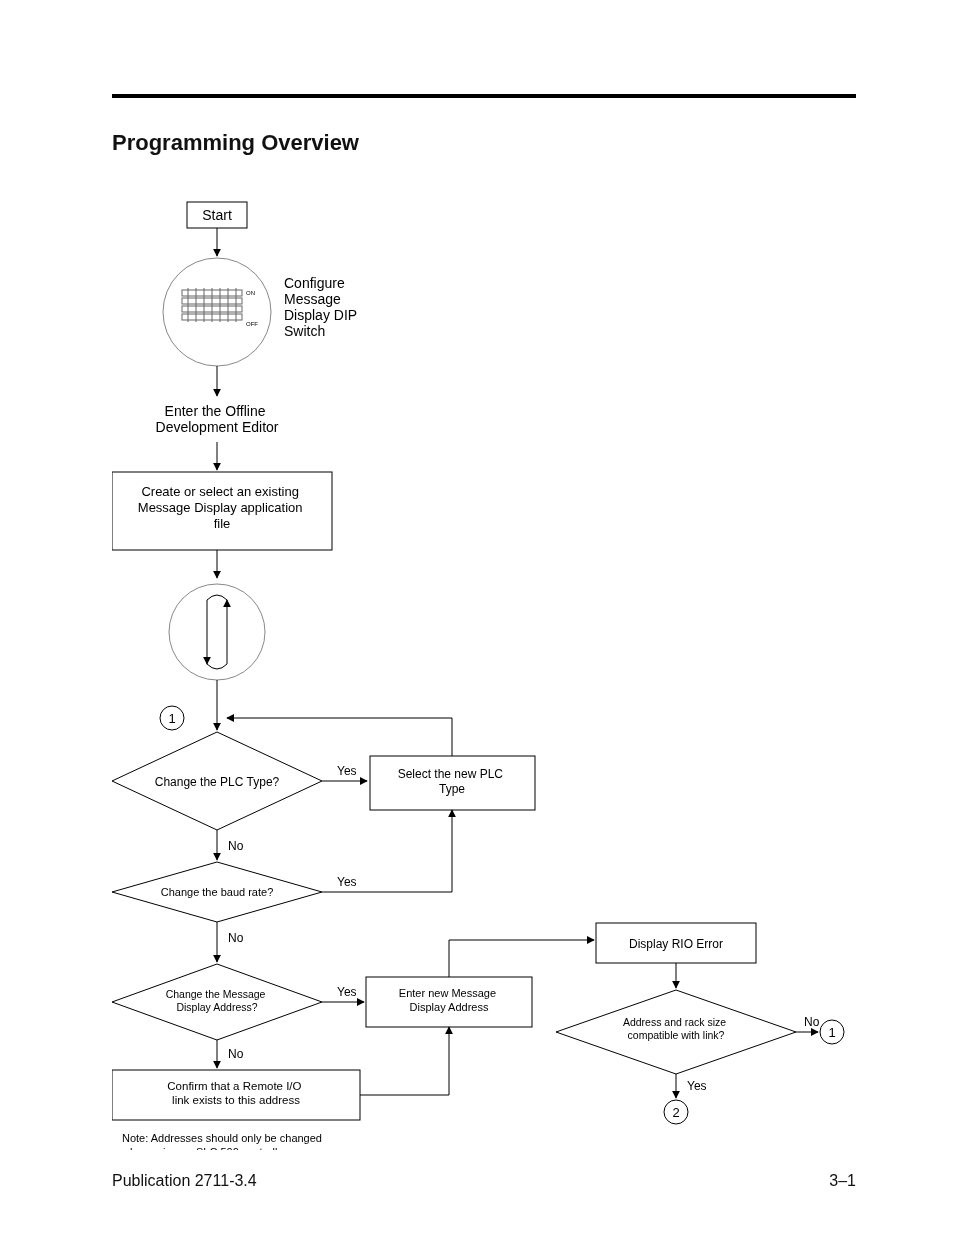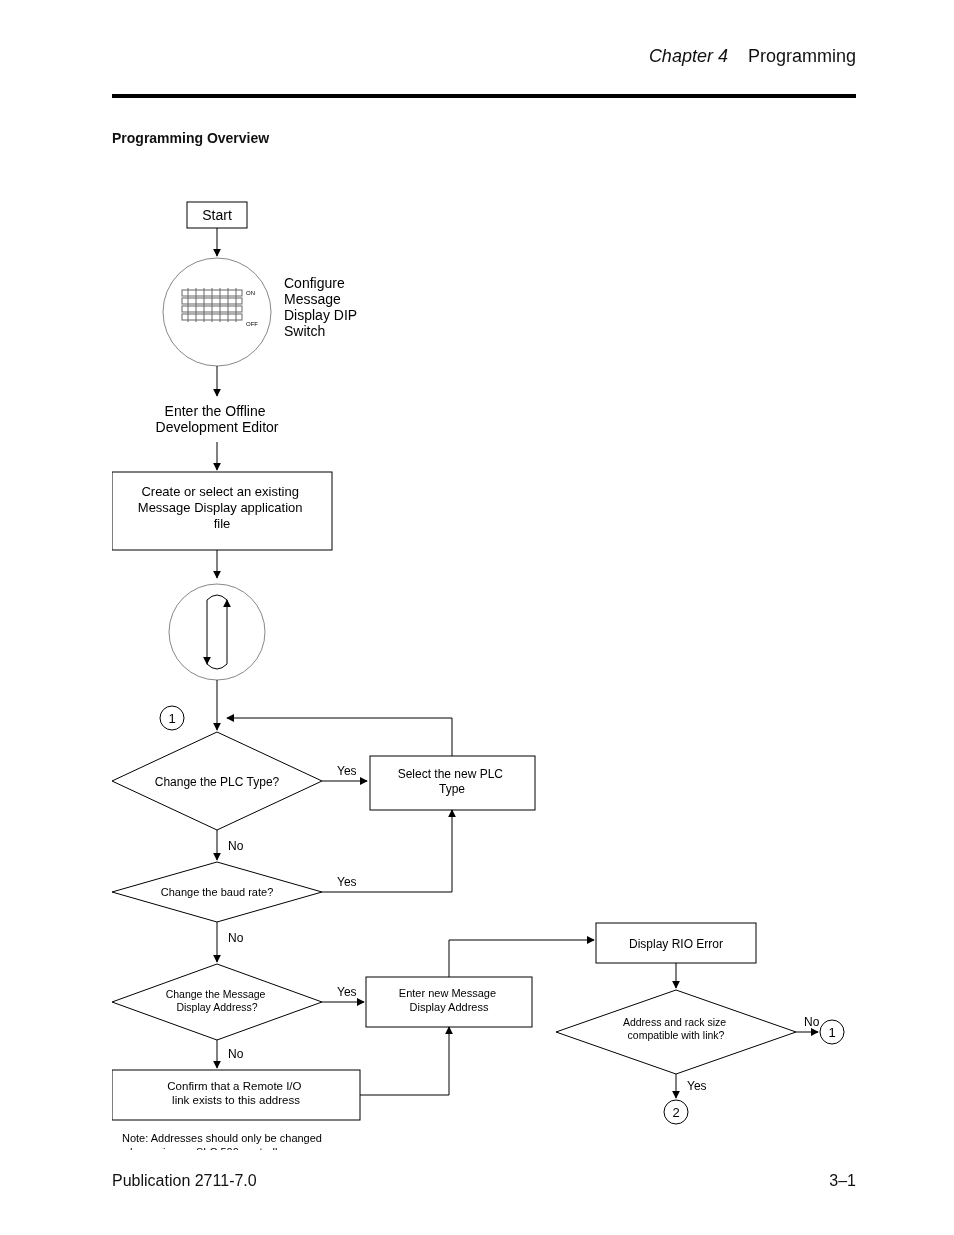--- a/index.html
+++ b/index.html
@@ -31,21 +31,21 @@
     left: 112px;
     right: 98px;
     height: 4px;
     background: #000;
   }
   .section-title {
     position: absolute;
     top: 130px;
     left: 112px;
     font-weight: bold;
-    font-size: 14px;
+    font-size: 22px;
   }
   svg.flow {
     position: absolute;
     top: 170px;
     left: 112px;
     width: 740px;
     height: 980px;
   }
   .footer {
     position: absolute;
@@ -66,25 +66,20 @@
   svg text {
     font-family: "Helvetica Neue", Arial, sans-serif;
     fill: #000;
   }
   .tiny { font-size: 6px; }
 </style>
 </head>
 <body>
 
 <div class="page">
-  <div class="header-right">
-    <span class="chapter">Chapter 4</span>
-    &nbsp;&nbsp;
-    <span>Programming</span>
-  </div>
   <div class="hr"></div>
   <div class="section-title">Programming Overview</div>
 
   <svg class="flow" viewBox="0 0 740 980">
     <defs>
       <marker id="arrow" viewBox="0 0 10 10" refX="9" refY="5" markerWidth="8" markerHeight="8" orient="auto-start-reverse">
         <path d="M 0 0 L 10 5 L 0 10 z" fill="#000"></path>
       </marker>
     </defs>
 
@@ -223,16 +218,16 @@
 
     <path d="M 248 925 L 337 925 L 337 857" stroke="#000" fill="none" marker-end="url(#arrow)"></path>
 
     <text x="10" y="972" font-size="11">
       <tspan x="10" dy="0">Note: Addresses should only be changed</tspan>
       <tspan x="10" dy="14">when using an SLC 500 controller.</tspan>
     </text>
   </svg>
 
   <div class="footer">
-    <span class="pub">Publication 2711-7.0</span>
+    <span class="pub">Publication 2711-3.4</span>
     <span class="page-num">3–1</span>
   </div>
 </div>
 
 </body></html>

